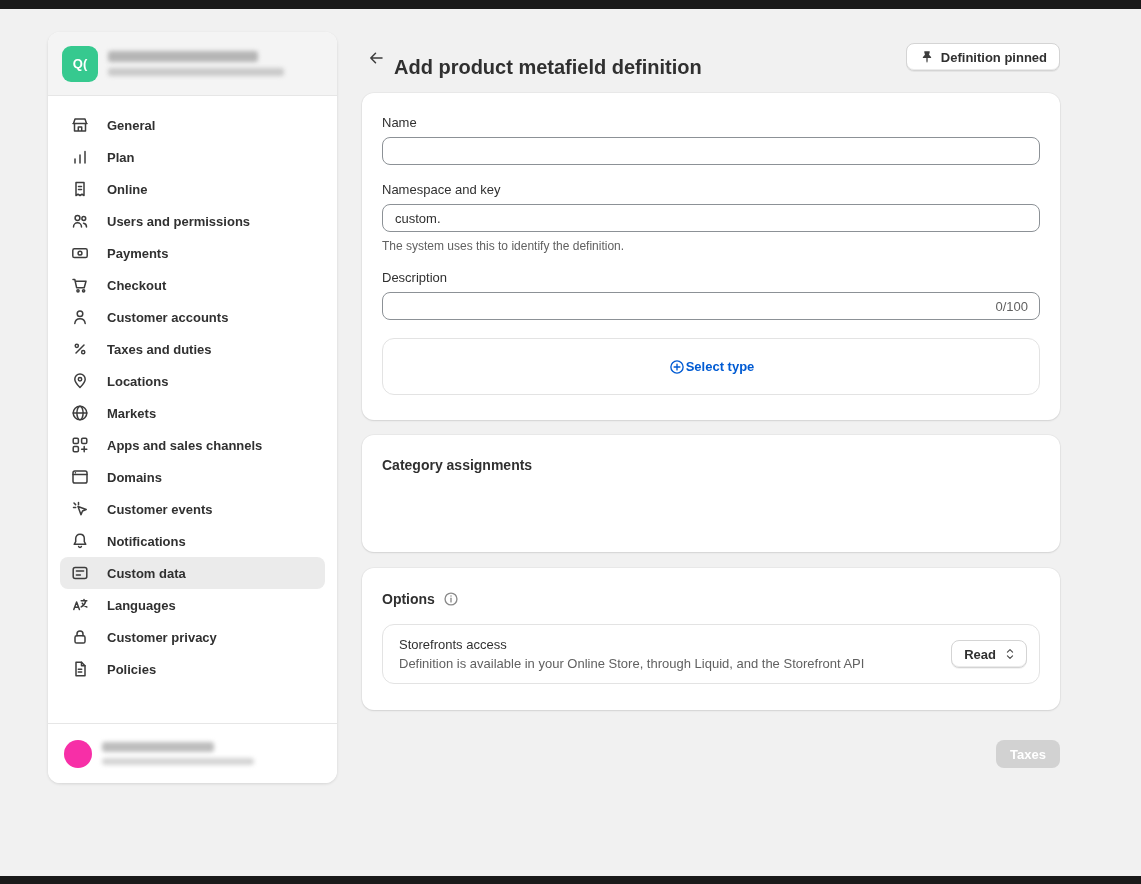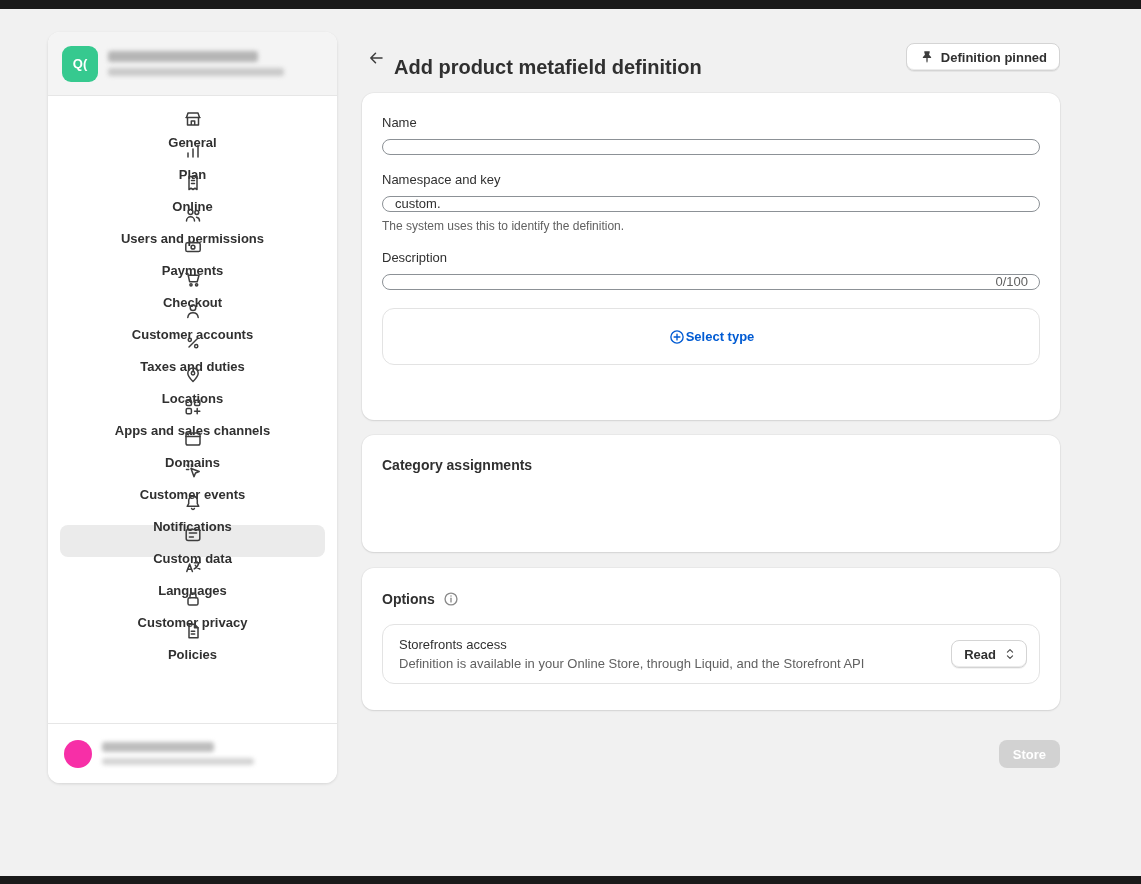--- a/index.html
+++ b/index.html
@@ -27,21 +27,21 @@
     width:36px; height:36px; border-radius:9px; background:#36c98f;
     color:#fff; font-weight:700; font-size:13px;
     display:flex; align-items:center; justify-content:center; flex:0 0 auto;
   }
   .redact { background:#b5b5b5; border-radius:3px; filter:blur(2px); }
   .redact.l1 { width:150px; height:11px; margin-bottom:6px; }
   .redact.l2 { width:176px; height:8px; background:#c9c9c9; }
   .nav { padding:13px 12px 0 12px; }
   .nav-item {
     height:32px; border-radius:8px; display:flex; align-items:center;
-    gap:6px; padding:0 10px; cursor:pointer;flex-direction:column;
+    gap:17px; padding:0 10px; cursor:pointer;
   }
   .nav-item.selected { background:#ebebeb; }
   .nav-item.selected .nav-label { font-weight:700; }
   .nav-label { font-size:13px; font-weight:600; color:#303030; white-space:nowrap; }
   .icn { width:20px; height:20px; flex:0 0 auto; display:inline-flex; color:#3d3d3d; }
   .icn svg { width:100%; height:100%; fill:none; stroke:currentColor; stroke-width:1.5;
              stroke-linecap:round; stroke-linejoin:round; }
   .sidebar-footer {
     position:absolute; bottom:0; left:0; width:100%; height:60px;
     border-top:1px solid #e6e6e6; display:flex; align-items:center;
@@ -73,21 +73,21 @@
     position:absolute; left:362px; width:698px; background:#fff; border-radius:12px;
     box-shadow:0 0 0 1px rgba(0,0,0,.03), 0 1px 2px rgba(0,0,0,.1);
     padding:20px;
   }
   #card-definition { top:93px; height:327px; }
   #card-categories { top:435px; height:117px; }
   #card-options { top:568px; height:142px; }
 
   .field-label { font-size:13px; color:#303030; margin:2px 0 7px; }
   .text-input {
-    width:100%; height:16px; border:1px solid #8c9196; border-radius:8px;
+    width:100%; height:28px; border:1px solid #8c9196; border-radius:8px;
     padding:0 12px; font-family:"Liberation Sans", sans-serif; font-size:13px;
     color:#303030; background:#fff; outline:none;
   }
   .group { margin-bottom:17px; }
   .help-text { font-size:12px; color:#616161; margin-top:7px; }
   .input-wrap { position:relative; }
   .char-counter {
     position:absolute; right:12px; top:50%; transform:translateY(-50%);
     font-size:13px; color:#616161; pointer-events:none;
   }
@@ -215,20 +215,30 @@
         <span class="nav-label">Taxes and duties</span>
       </div>
       <div class="nav-item">
         <span class="icn">
             <svg viewBox="0 0 20 20">
               <path d="M10 16.5c3.2-3.2 5.2-5.8 5.2-8.3a5.2 5.2 0 0 0-10.4 0c0 2.5 2 5.1 5.2 8.3z"></path>
               <circle cx="10" cy="8.2" r="1.7"></circle>
             </svg>
           </span>
         <span class="nav-label">Locations</span>
+      </div>
+      <div class="nav-item">
+        <span class="icn">
+            <svg viewBox="0 0 20 20">
+              <circle cx="10" cy="10" r="6.8"></circle>
+              <ellipse cx="10" cy="10" rx="3.1" ry="6.8"></ellipse>
+              <path d="M3.2 10h13.6"></path>
+            </svg>
+          </span>
+        <span class="nav-label">Markets</span>
       </div>
       <div class="nav-item">
         <span class="icn">
             <svg viewBox="0 0 20 20">
               <rect x="3.2" y="3.2" width="5.2" height="5.2" rx="1.2"></rect>
               <rect x="11.6" y="3.2" width="5.2" height="5.2" rx="1.2"></rect>
               <rect x="3.2" y="11.6" width="5.2" height="5.2" rx="1.2"></rect>
               <path d="M14.2 11.6v5.2M11.6 14.2h5.2"></path>
             </svg>
           </span>
@@ -380,14 +390,14 @@
         <span>Read</span>
         <span class="icn">
             <svg viewBox="0 0 20 20">
               <path d="M6.8 7.6 10 4.6l3.2 3M6.8 12.4l3.2 3 3.2-3"></path>
             </svg>
           </span>
       </button>
     </div>
   </section>
 
-  <button id="save-btn" disabled="">Store</button>
+  <button id="save-btn" disabled="">Taxes</button>
 </div>
 
 </body></html>

